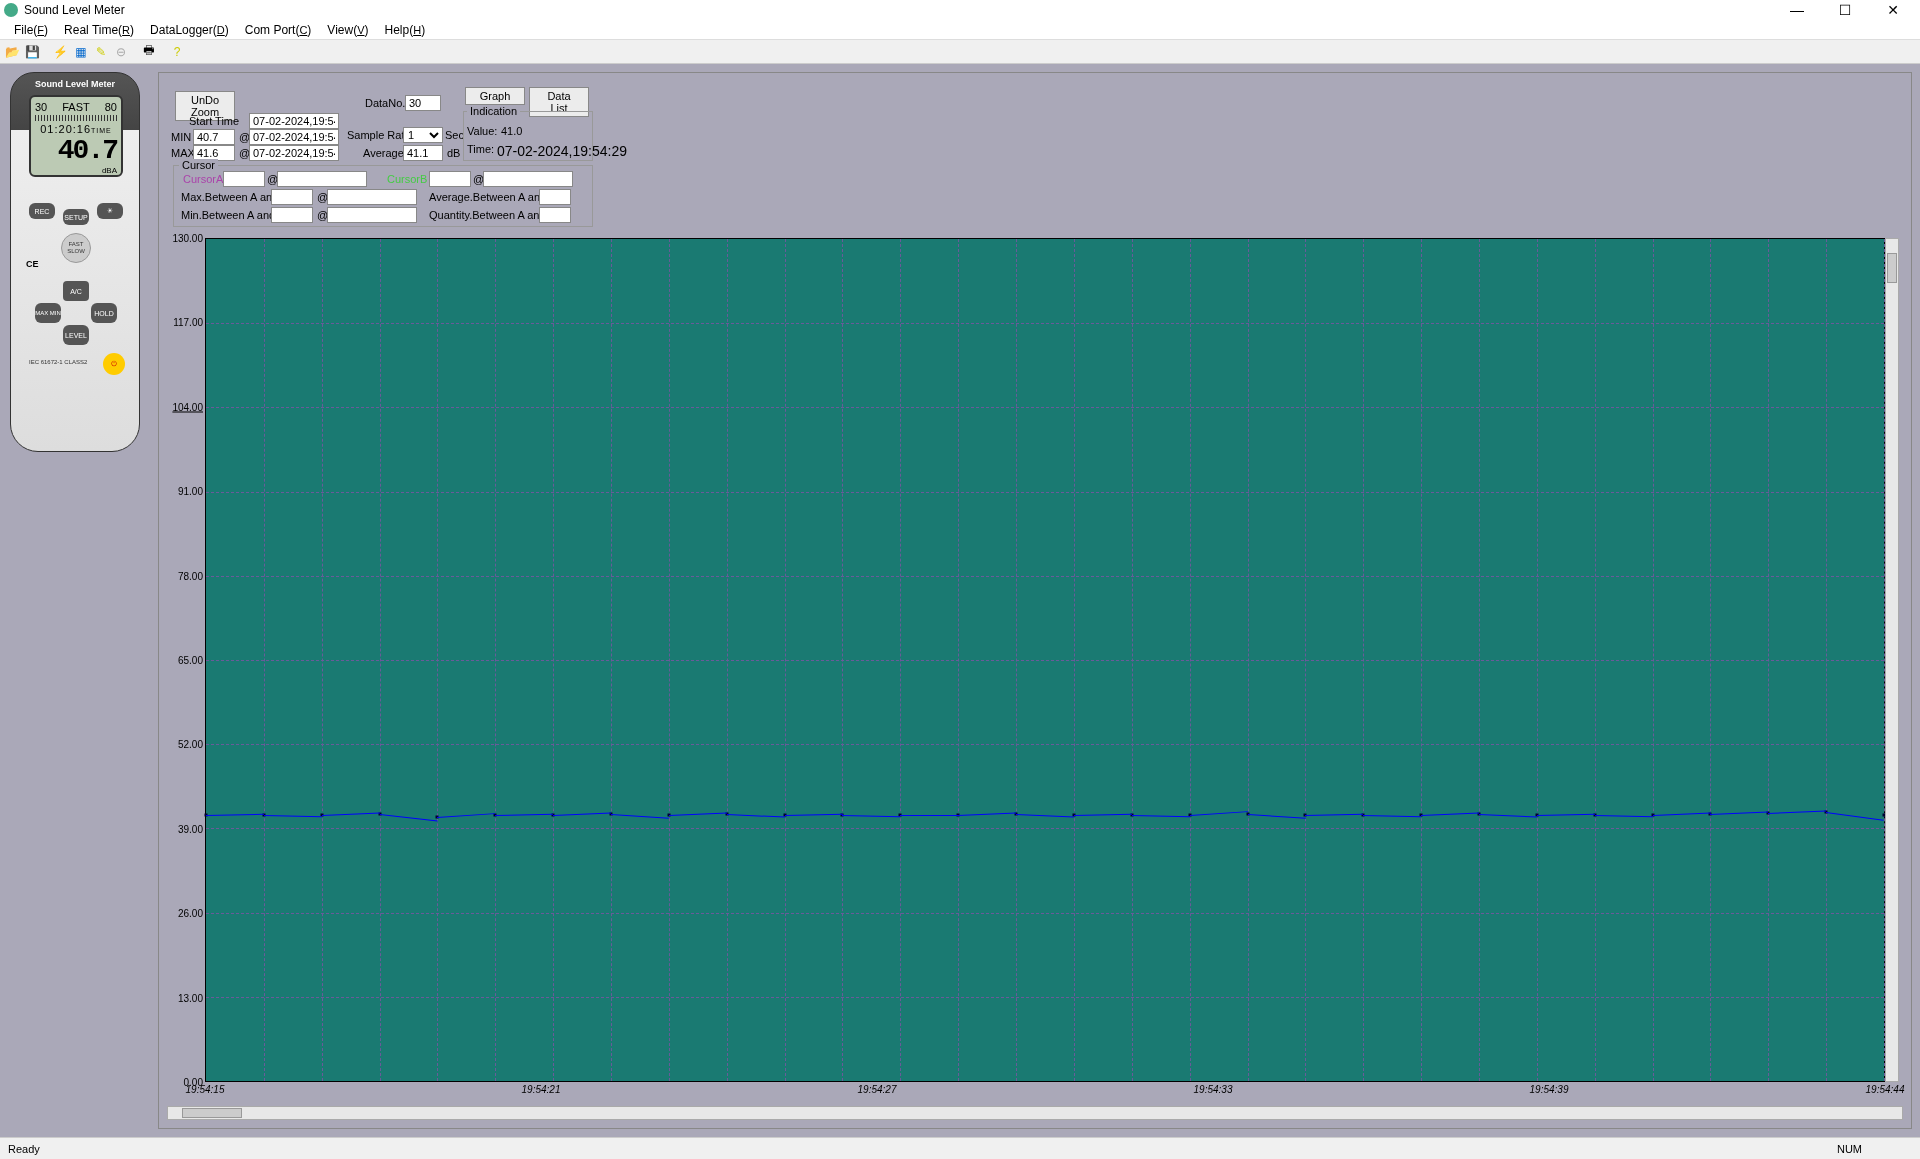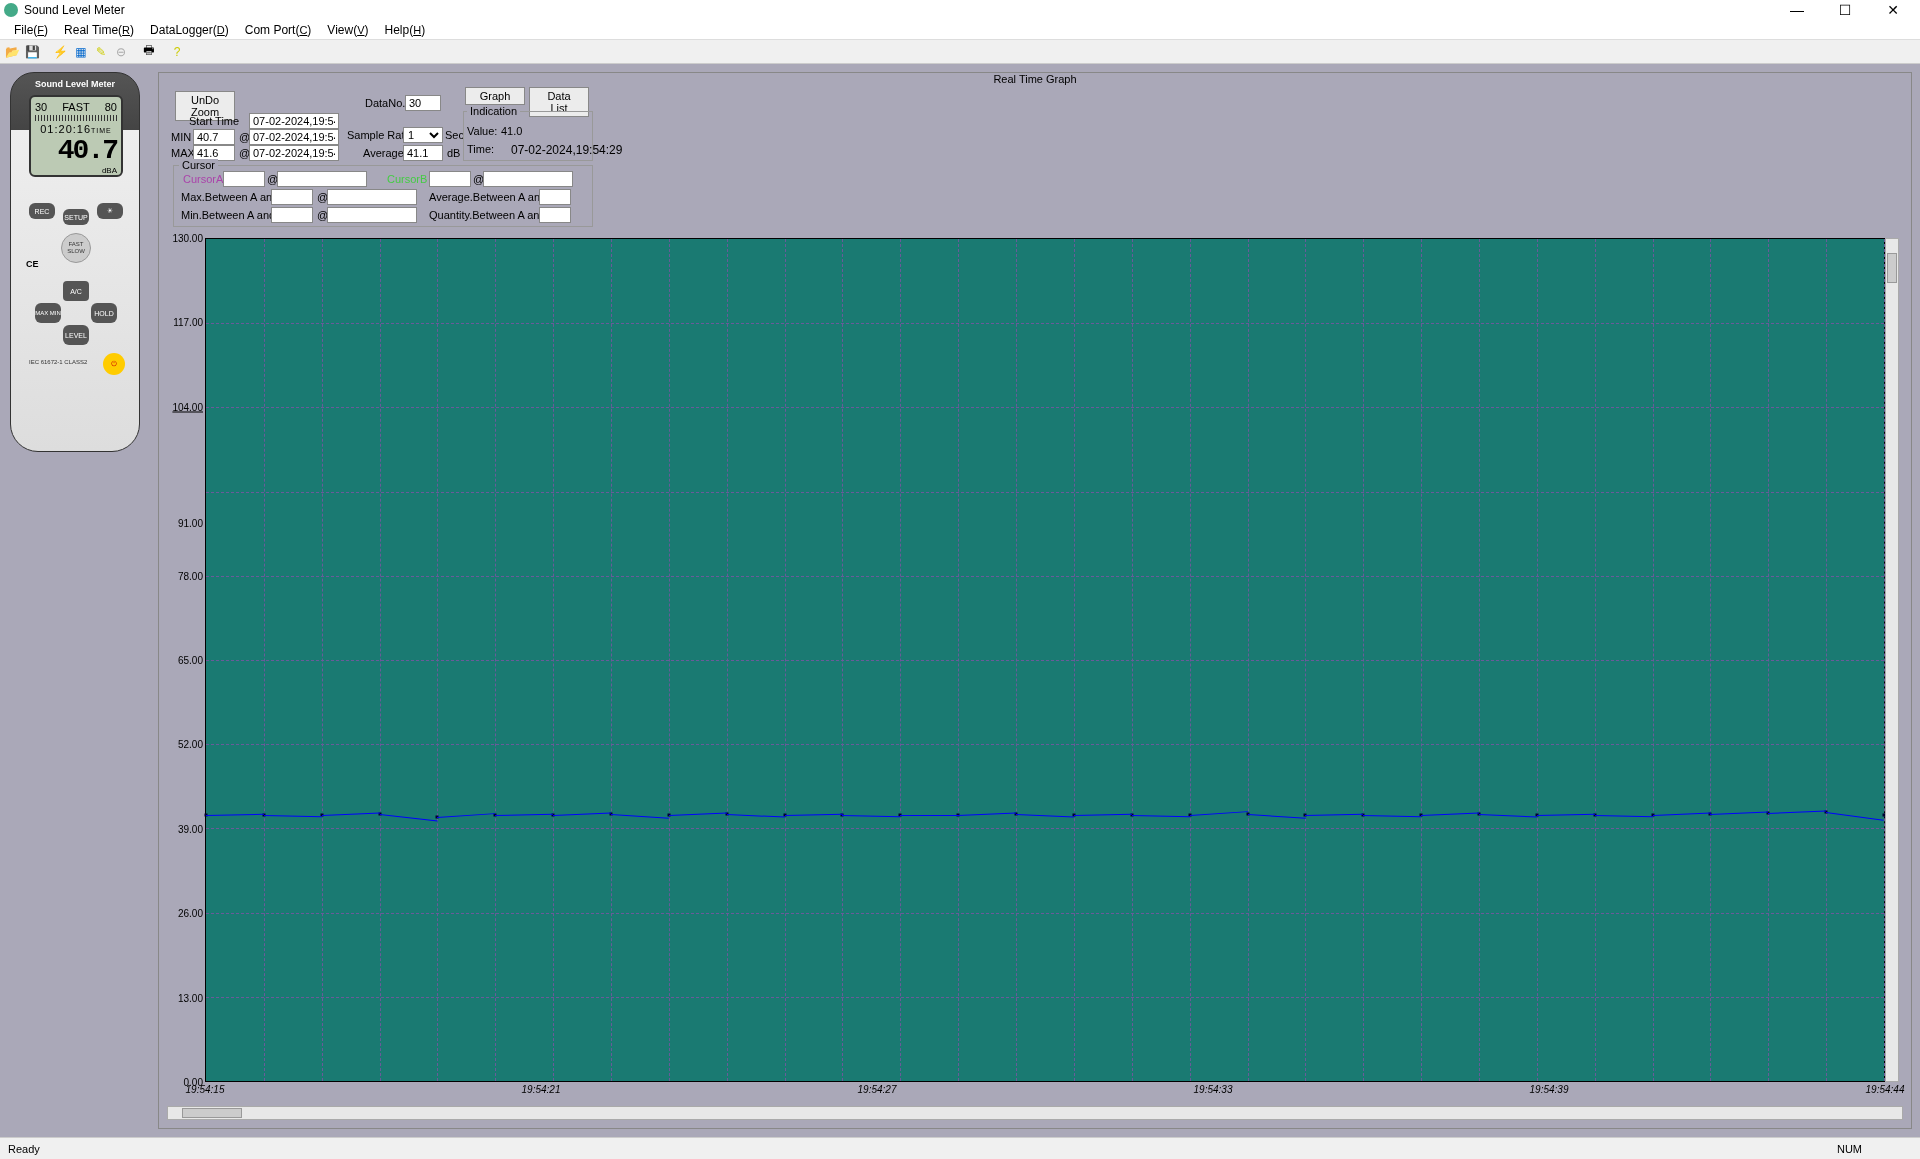--- a/index.html
+++ b/index.html
@@ -129,21 +129,20 @@
         <div class="dbtn" style="top:100px;left:80px;width:26px;height:20px">HOLD</div>
         <div class="dbtn" style="top:122px;left:52px;width:26px;height:20px">LEVEL</div>
         <div class="dbtn yellow" style="top:150px;left:92px;width:22px;height:22px;color:#c00">⏻</div>
         <div style="position:absolute;top:156px;left:18px;font-size:6px;color:#333">IEC 61672-1 CLASS2</div>
       </div>
     </div>
   </div>
 
   <div class="graph-panel">
     <div class="graph-frame">
-      <div class="graph-title">Real Time Graph</div>
 
       <div class="controls">
         <button class="ctrl-btn" style="top:6px;left:8px;width:60px">UnDo Zoom</button>
         <button class="ctrl-btn" style="top:2px;left:298px;width:60px">Graph</button>
         <button class="ctrl-btn" style="top:2px;left:362px;width:60px">Data List</button>
 
         <span class="ctrl-label" style="top:12px;left:198px">DataNo.</span>
         <input class="ctrl-input" style="top: 10px; left: 238px; width: 36px;" value="30">
 
         <span class="ctrl-label" style="top:30px;left:22px">Start Time</span>
@@ -165,21 +164,21 @@
 
         <span class="ctrl-label" style="top:62px;left:196px">Average</span>
         <input class="ctrl-input" style="top: 60px; left: 236px; width: 40px;" value="41.1">
         <span class="ctrl-label" style="top:62px;left:280px">dB</span>
 
         <div class="fieldset-border" style="top:26px;left:296px;width:130px;height:50px"></div>
         <span class="fieldset-label" style="top:20px;left:300px">Indication</span>
         <span class="ctrl-label" style="top:40px;left:300px">Value:</span>
         <span class="ctrl-label" style="top:40px;left:334px">41.0</span>
         <span class="ctrl-label" style="top:58px;left:300px">Time:</span>
-        <span class="ctrl-label" style="top:58px;left:344px;font-size:12px">07-02-2024,19:54:29</span>
+        <span class="ctrl-label" style="top:58px;left:330px;font-size:14px">07-02-2024,19:54:29</span>
 
         <div class="fieldset-border" style="top:80px;left:6px;width:420px;height:62px"></div>
         <span class="fieldset-label" style="top:74px;left:12px">Cursor</span>
         <span class="ctrl-label" style="top:88px;left:16px;color:#a4a">CursorA</span>
         <input class="ctrl-input" style="top: 86px; left: 56px; width: 42px;">
         <span class="ctrl-label" style="top:88px;left:100px">@</span>
         <input class="ctrl-input" style="top: 86px; left: 110px; width: 90px;">
         <span class="ctrl-label" style="top:88px;left:220px;color:#4c4">CursorB</span>
         <input class="ctrl-input" style="top: 86px; left: 262px; width: 42px;">
         <span class="ctrl-label" style="top:88px;left:306px">@</span>
@@ -198,21 +197,21 @@
         <input class="ctrl-input" style="top: 122px; left: 160px; width: 90px;">
         <span class="ctrl-label" style="top:124px;left:262px">Quantity.Between A and B</span>
         <input class="ctrl-input" style="top: 122px; left: 372px; width: 32px;">
       </div>
 
       <div class="chart-area">
         <div class="chart-yaxis" id="yaxis">
             <div class="ytick" style="top: 0%; transform: translateY(-50%);">130.00</div>
             <div class="ytick" style="top: 10%; transform: translateY(-50%);">117.00</div>
             <div class="ytick" style="top: 20%; transform: translateY(-50%); text-decoration: underline;">104.00</div>
-            <div class="ytick" style="top: 30%; transform: translateY(-50%); margin-top: 32px;">91.00</div>
+            <div class="ytick" style="top: 30%; transform: translateY(-50%);">91.00</div>
             <div class="ytick" style="top: 40%; transform: translateY(-50%);">78.00</div>
             <div class="ytick" style="top: 50%; transform: translateY(-50%);">65.00</div>
             <div class="ytick" style="top: 60%; transform: translateY(-50%);">52.00</div>
             <div class="ytick" style="top: 70%; transform: translateY(-50%);">39.00</div>
             <div class="ytick" style="top: 80%; transform: translateY(-50%);">26.00</div>
             <div class="ytick" style="top: 90%; transform: translateY(-50%);">13.00</div>
             <div class="ytick" style="top: 100%; transform: translateY(-50%);">0.00</div>
           </div>
         <div class="chart-plot" id="plot">
             <div class="grid-h" style="top: 10%;"></div>

